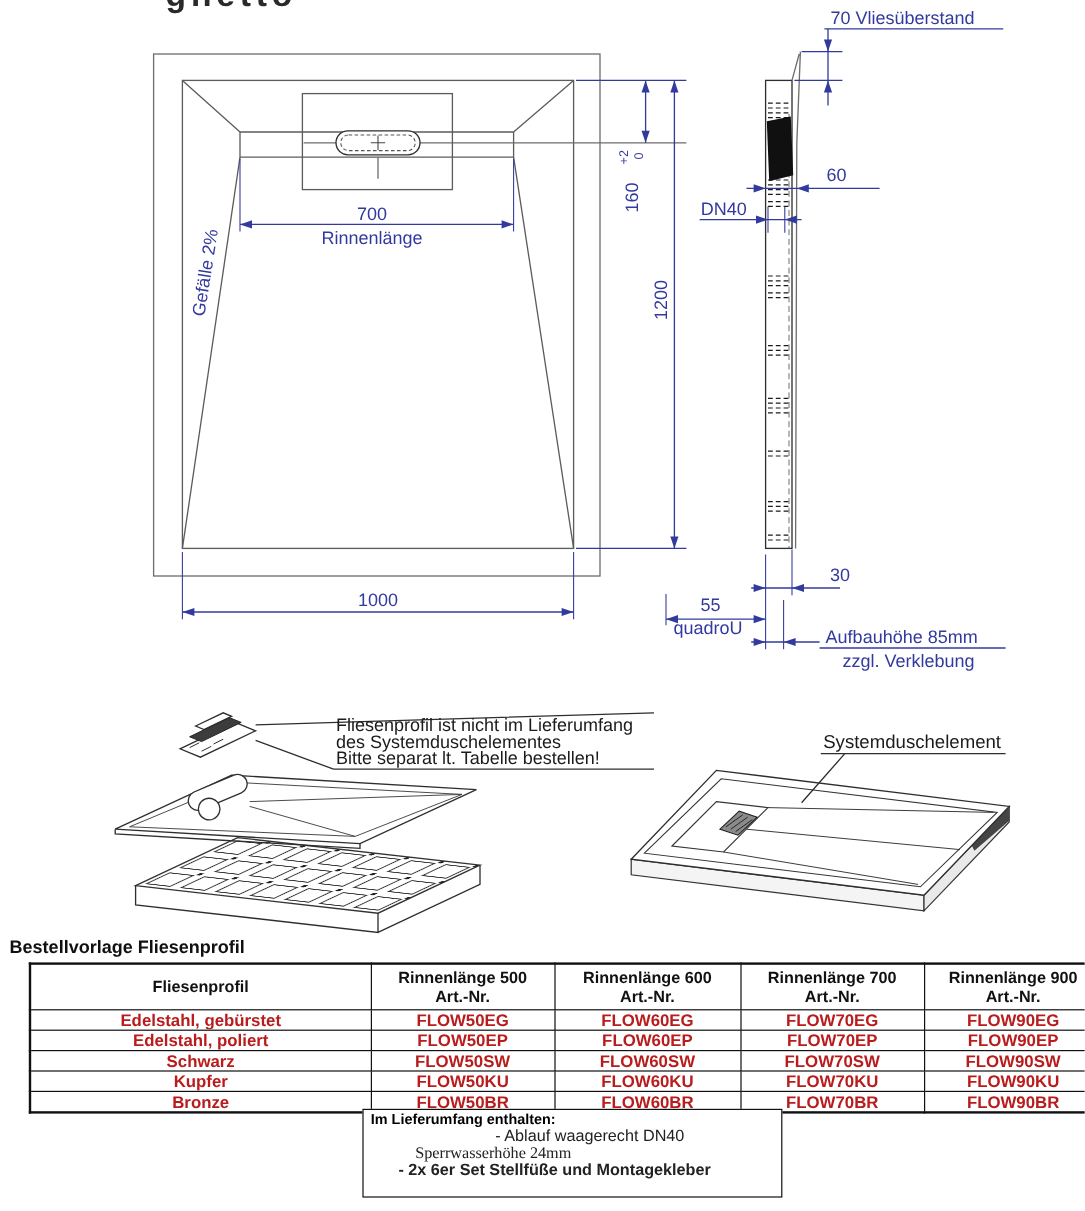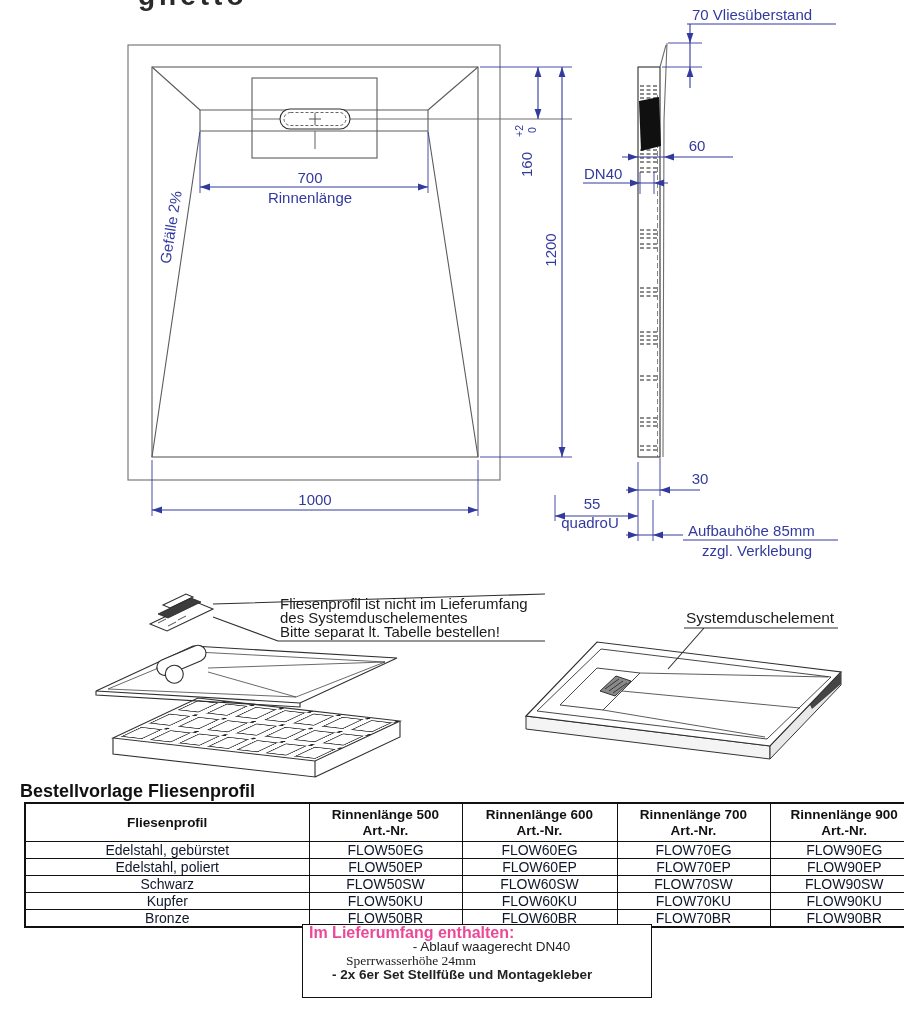--- a/index.html
+++ b/index.html
@@ -16,32 +16,32 @@
   .dimline{stroke:#333A9E;stroke-width:1.1;fill:none;}
   .ext{stroke:#333A9E;stroke-width:0.9;fill:none;}
   .arr{fill:#333A9E;stroke:none;}
   .cad{stroke:#6e6e6e;stroke-width:1.1;fill:none;}
   .cadd{stroke:#5c5c5c;stroke-width:1.1;fill:none;}
   .ink{stroke:#2e2e2e;stroke-width:1.1;fill:none;}
   .inkf{stroke:#2e2e2e;stroke-width:1.1;fill:#fff;}
   .note{fill:#1b1b1b;font-size:15px;}
   .hatch{stroke:#1a1a1a;stroke-width:1;stroke-dasharray:4 2.5;}
   
-  #tbl-heading{position:absolute;left:8px;top:781px;font-size:18px;font-weight:bold;color:#101010;margin-left:12px;}
+  #tbl-heading{position:absolute;left:8px;top:781px;font-size:15px;font-weight:bold;color:#101010;}
   #order-table{position:absolute;left:8px;top:802px;width:894px;border-collapse:collapse;
         table-layout:fixed;background:#fff;}
   #order-table th,#order-table td{border:1.5px solid #111;text-align:center;vertical-align:middle;
-        color:#0f172a;overflow:hidden;white-space:nowrap;}
+        color:#b91c1c;overflow:hidden;white-space:nowrap;font-weight:bold;}
   #order-table{border:2px solid #111;margin-left:16px;}
   #order-table th{font-size:13.5px;font-weight:bold;color:#111;height:35px;line-height:16px;}
   #order-table td{font-size:14px;height:16px;padding:0;}
   
   #included-box{position:absolute;left:302px;top:924px;width:348px;height:72px;
         border:1.5px solid #111;background:#fff;font-size:13.5px;line-height:14px;color:#222;}
-  #included-box .bx-heading{font-weight:bold;color:#ec4899;padding:1px 0 0 6px;font-size:16px;}
+  #included-box .bx-heading{font-weight:bold;color:#000000;padding:1px 0 0 6px;font-size:12px;}
   #included-box .l1{padding-left:29px;text-align:center;}
   #included-box .l2{padding-left:43px;font-family:Liberation Serif, serif;}
   #included-box .l3{padding-left:40px;}
   #included-box .l4{padding-left:29px;font-weight:bold;}
 </style>
 </head>
 <body>
 
 <div id="page">
 

